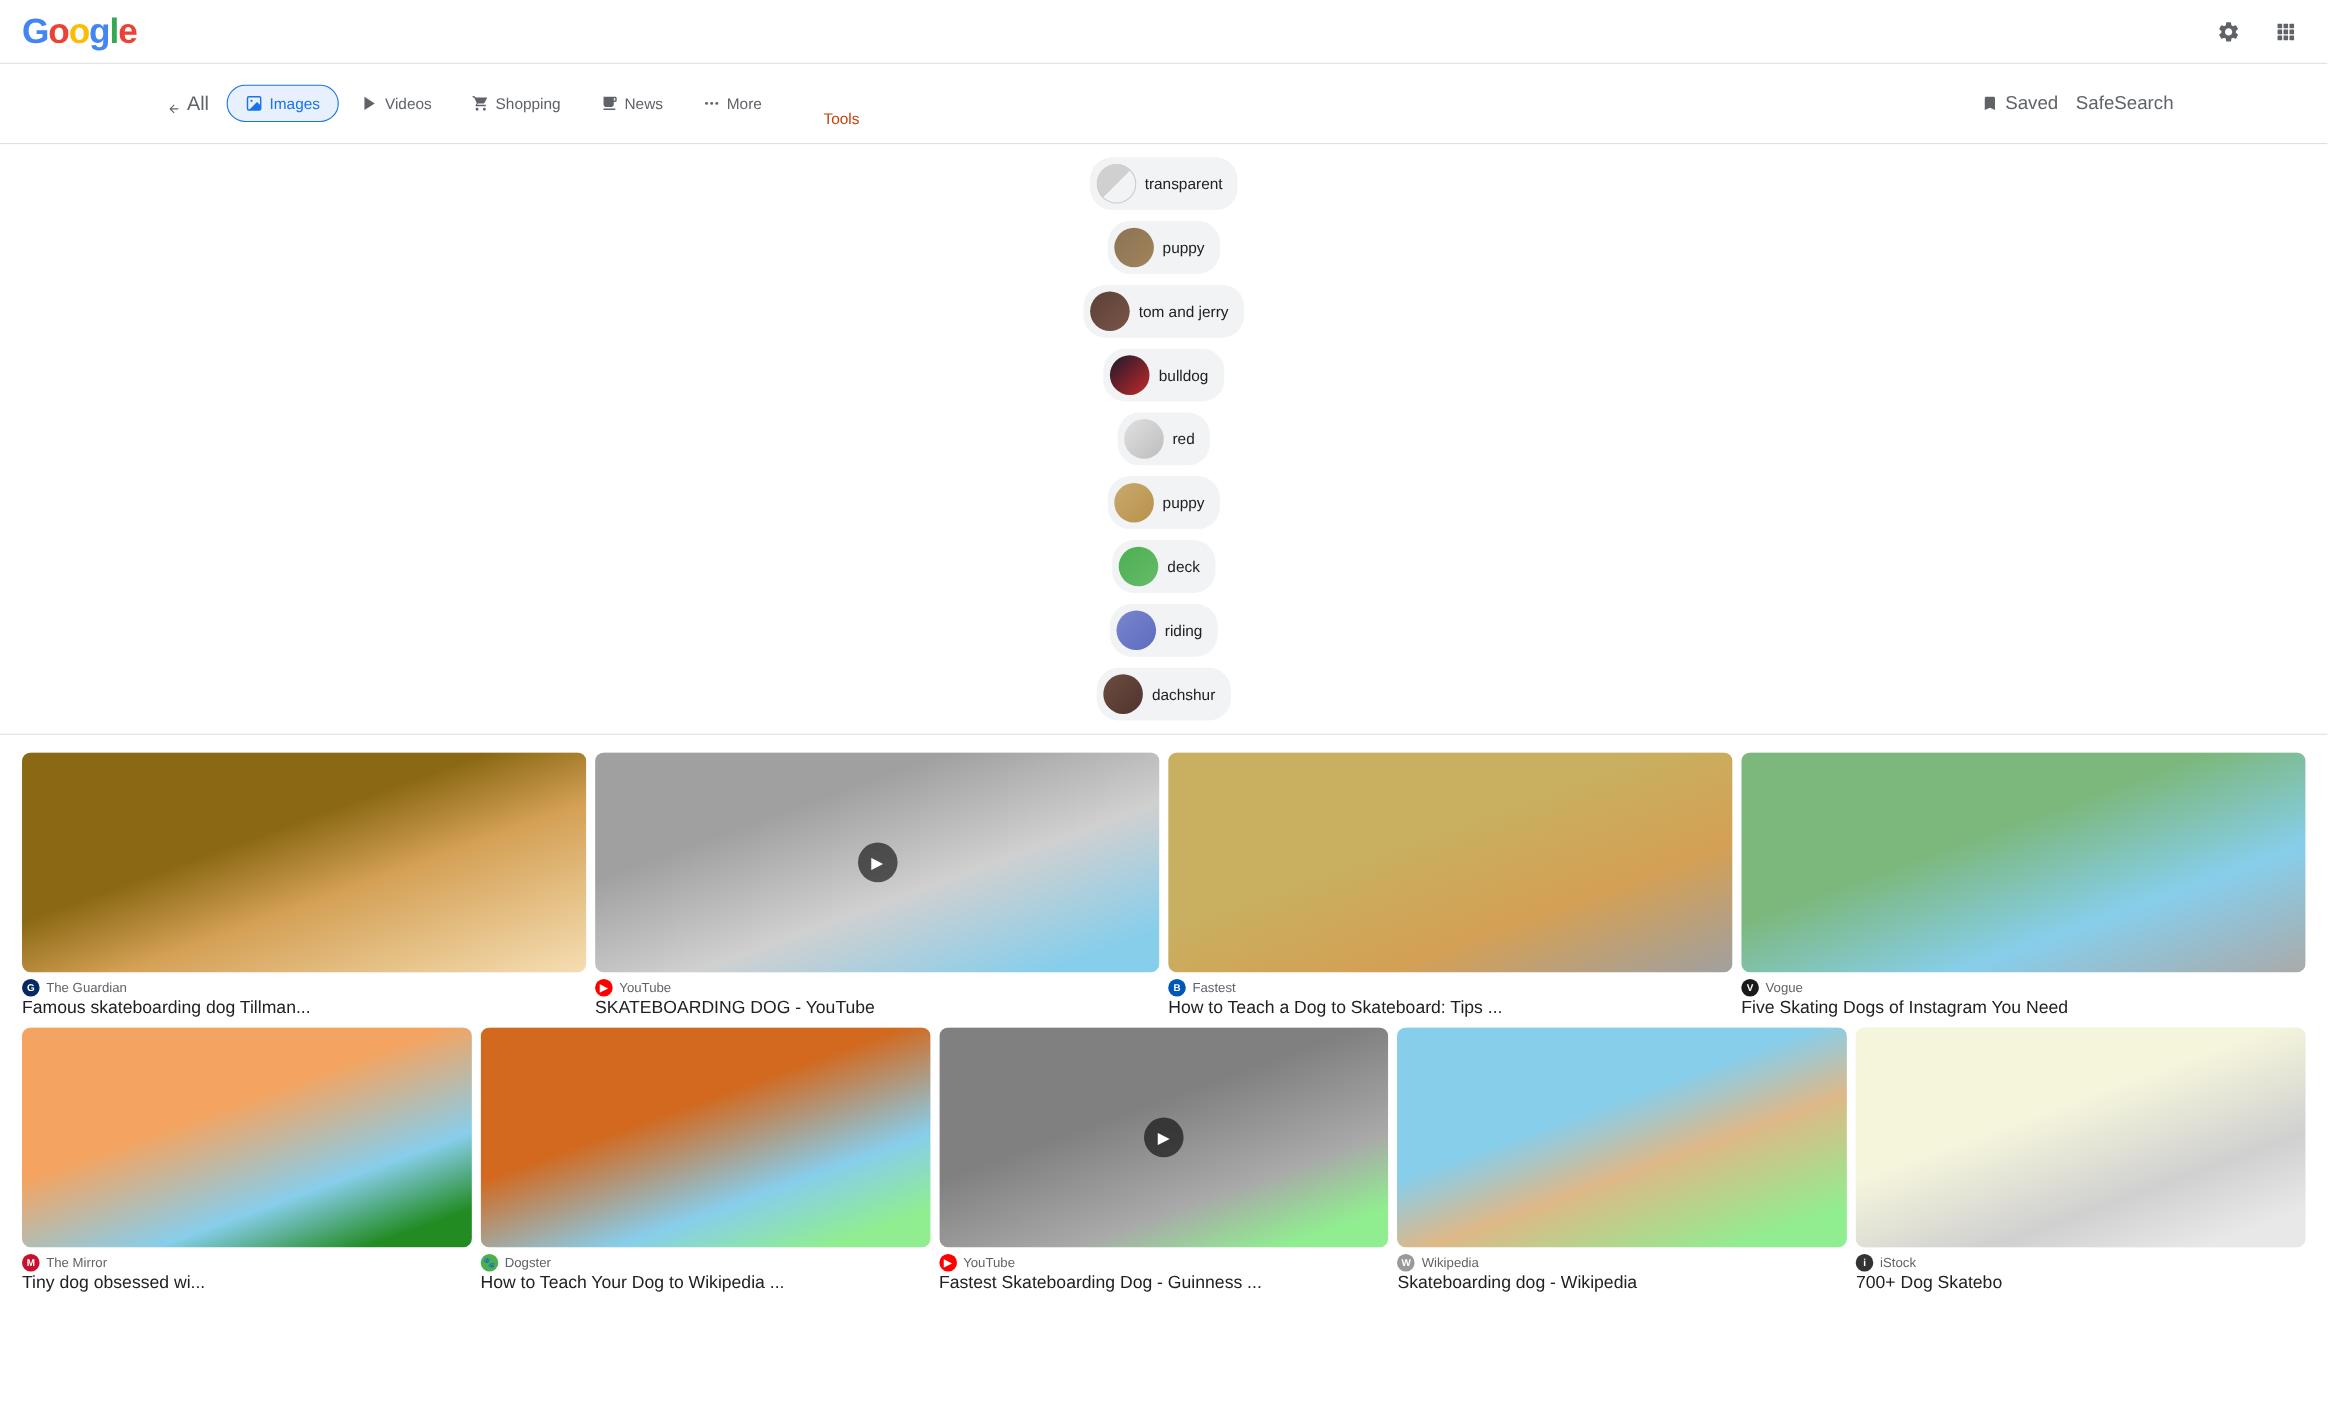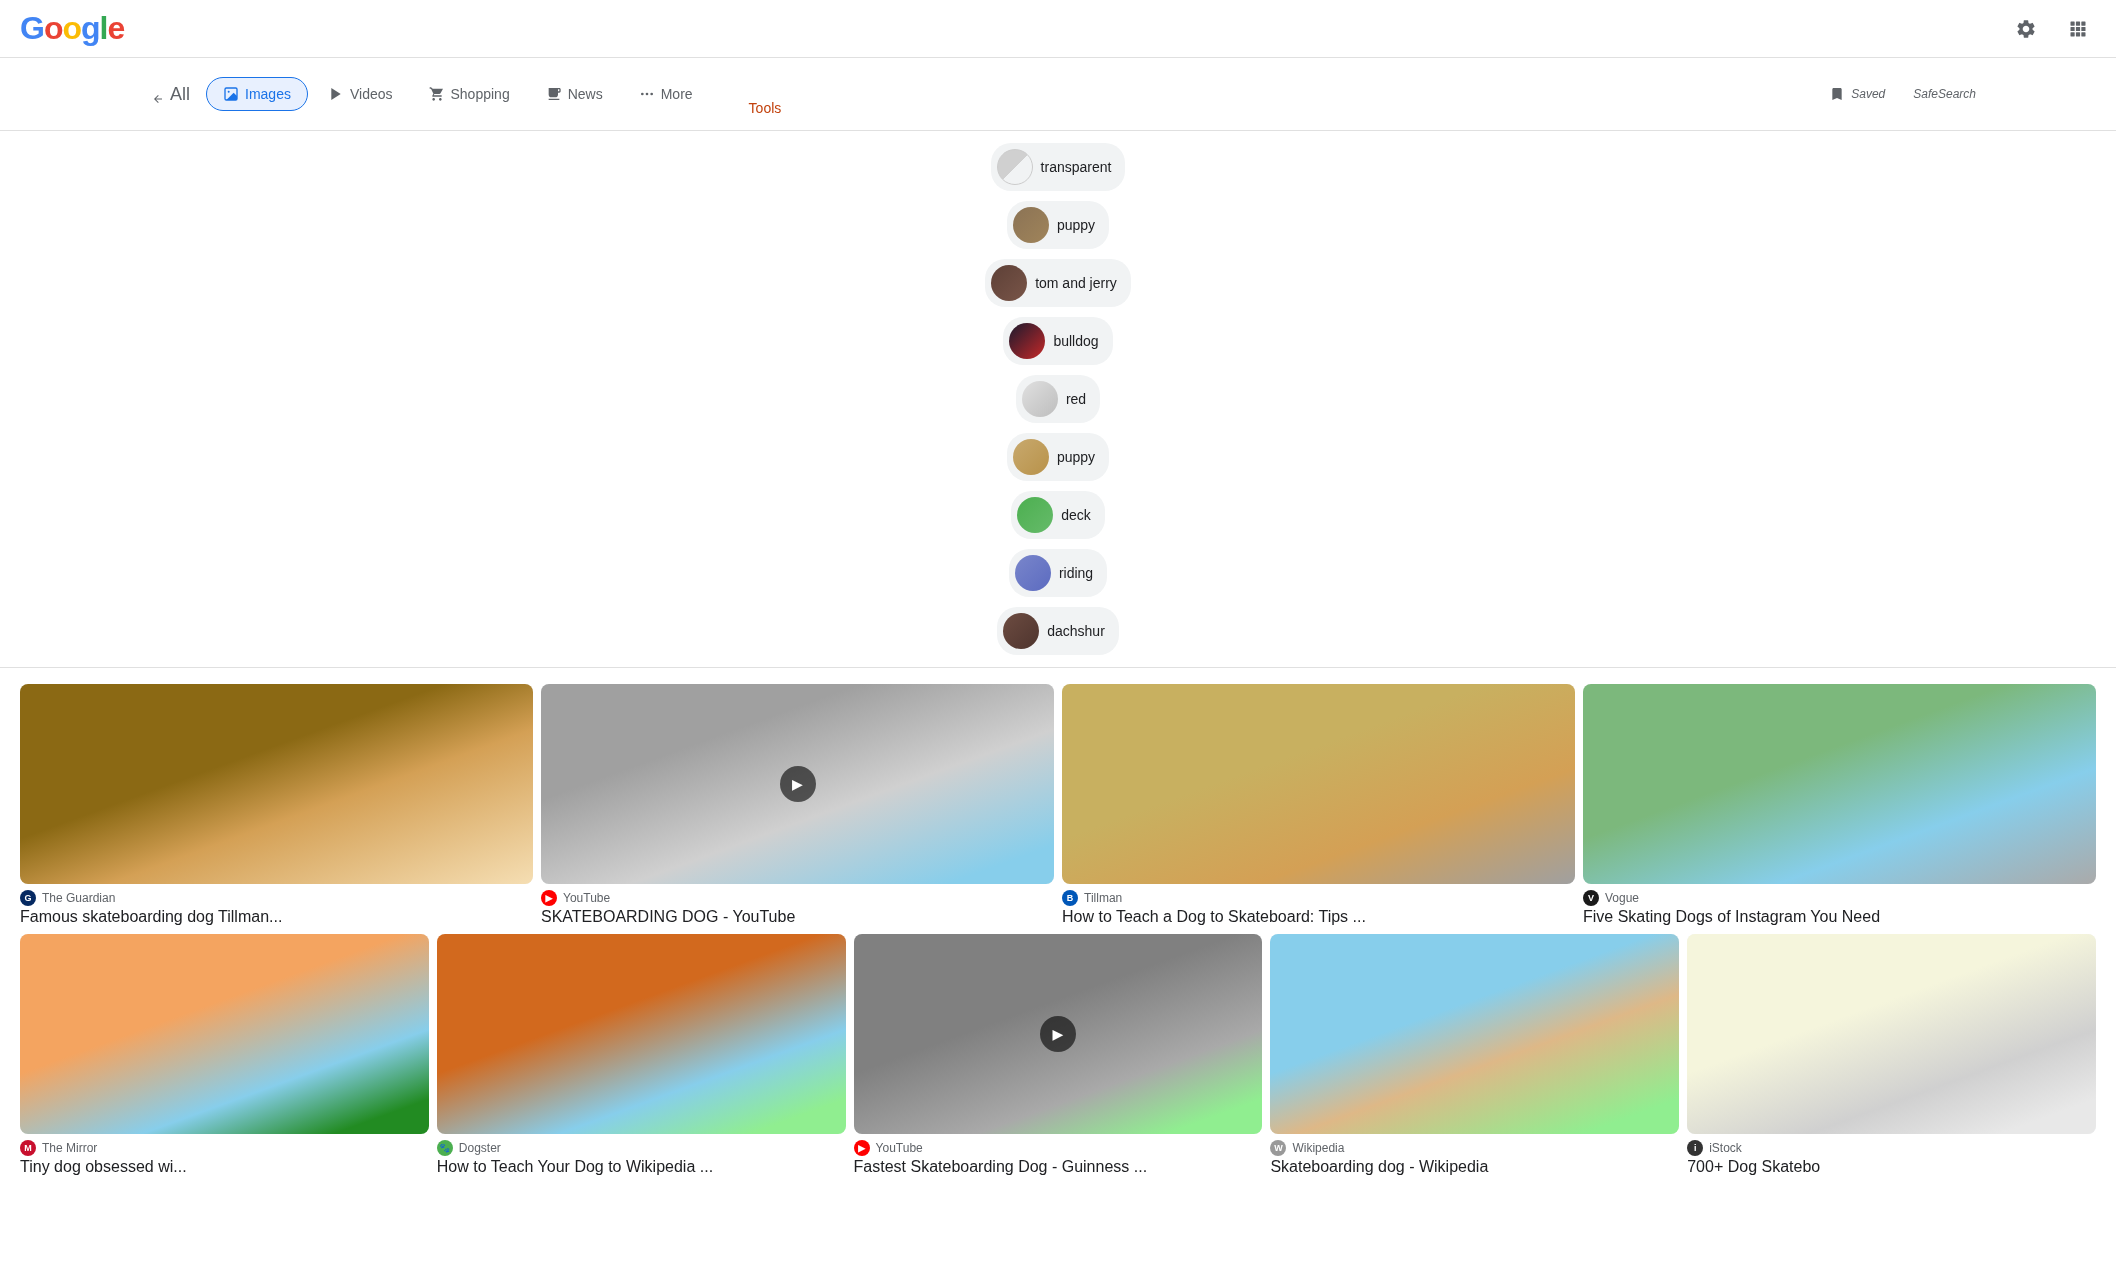--- a/index.html
+++ b/index.html
@@ -121,24 +121,23 @@
       font-size: 14px;
       color: #c2410c;
       border: none;
       background: none;
       margin-top: 28px;
     }
     .nav-right {
       margin-left: auto;
       display: flex;
       align-items: center;
-      gap: 28px;
-      font-size: 12px;
+      gap: 16px;
+      font-size: 17px;
       color: #5f6368;
-      font-style: italic;
     }
     .saved-btn {
       display: flex;
       align-items: center;
       gap: 6px;
       cursor: pointer;
     }
 
     
     .filter-bar {
@@ -429,21 +428,21 @@
           <span>YouTube</span>
         </div>
         <div class="image-title">SKATEBOARDING DOG - YouTube</div>
       </div>
       <div class="image-card">
         <div class="image-placeholder ">
           <div class="img-3" style="position: relative;"></div>
         </div>
         <div class="image-source">
           <div class="source-icon source-bechewy">B</div>
-          <span>Tillman</span>
+          <span>Fastest</span>
         </div>
         <div class="image-title">How to Teach a Dog to Skateboard: Tips ...</div>
       </div>
       <div class="image-card">
         <div class="image-placeholder ">
           <div class="img-4" style="position: relative;"></div>
         </div>
         <div class="image-source">
           <div class="source-icon source-vogue">V</div>
           <span>Vogue</span>

